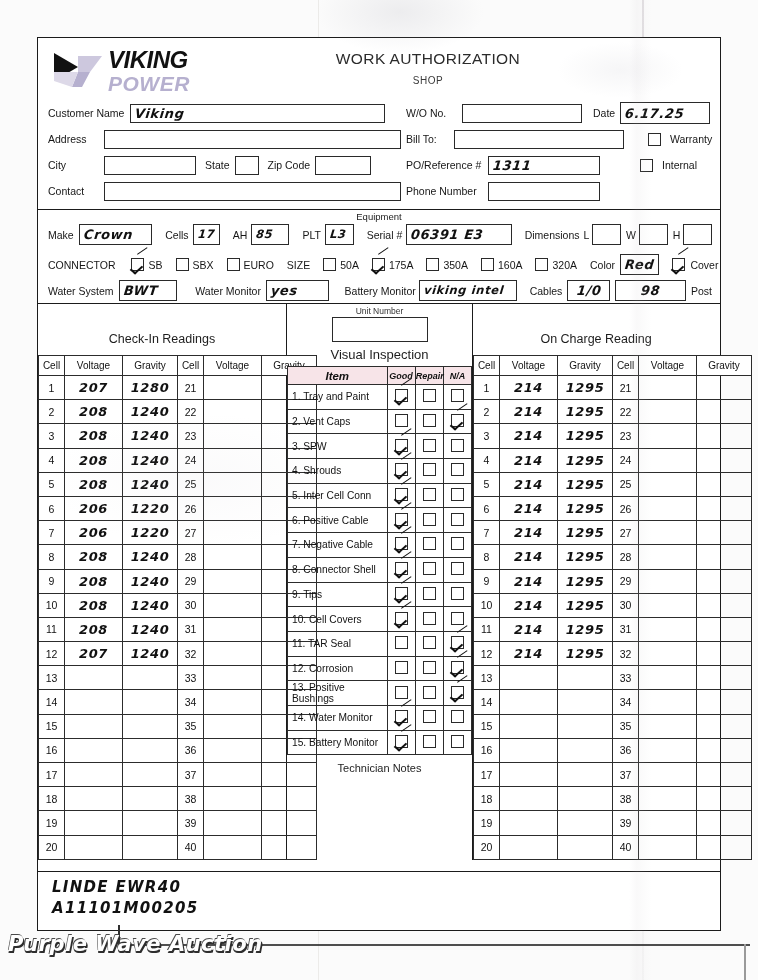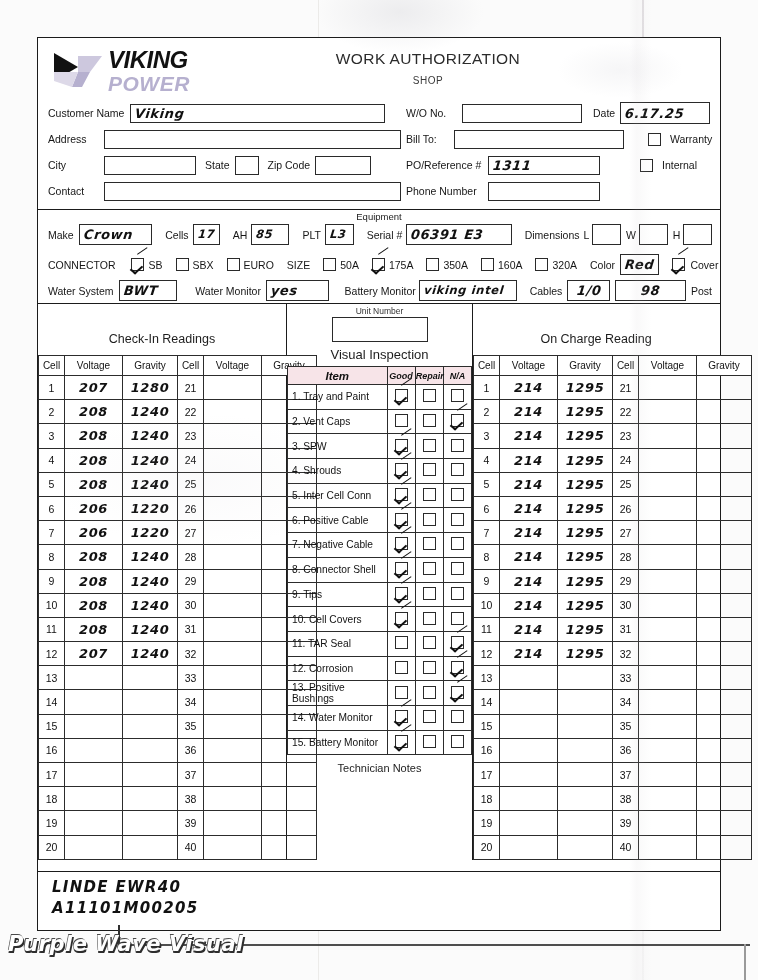--- a/index.html
+++ b/index.html
@@ -838,14 +838,14 @@
     </div>
     <div class="n2">
       <span class="hw">A11101M00205</span>
     </div>
   </div>
 </div>
 
 <div class="wm-tick"></div>
 <div class="wm-line"></div>
 <div class="wm-rt"></div>
-<div class="wm">Purple Wave Visual</div>
+<div class="wm">Purple Wave Auction</div>
 <div class="scan-noise"></div>
 
 </body></html>

